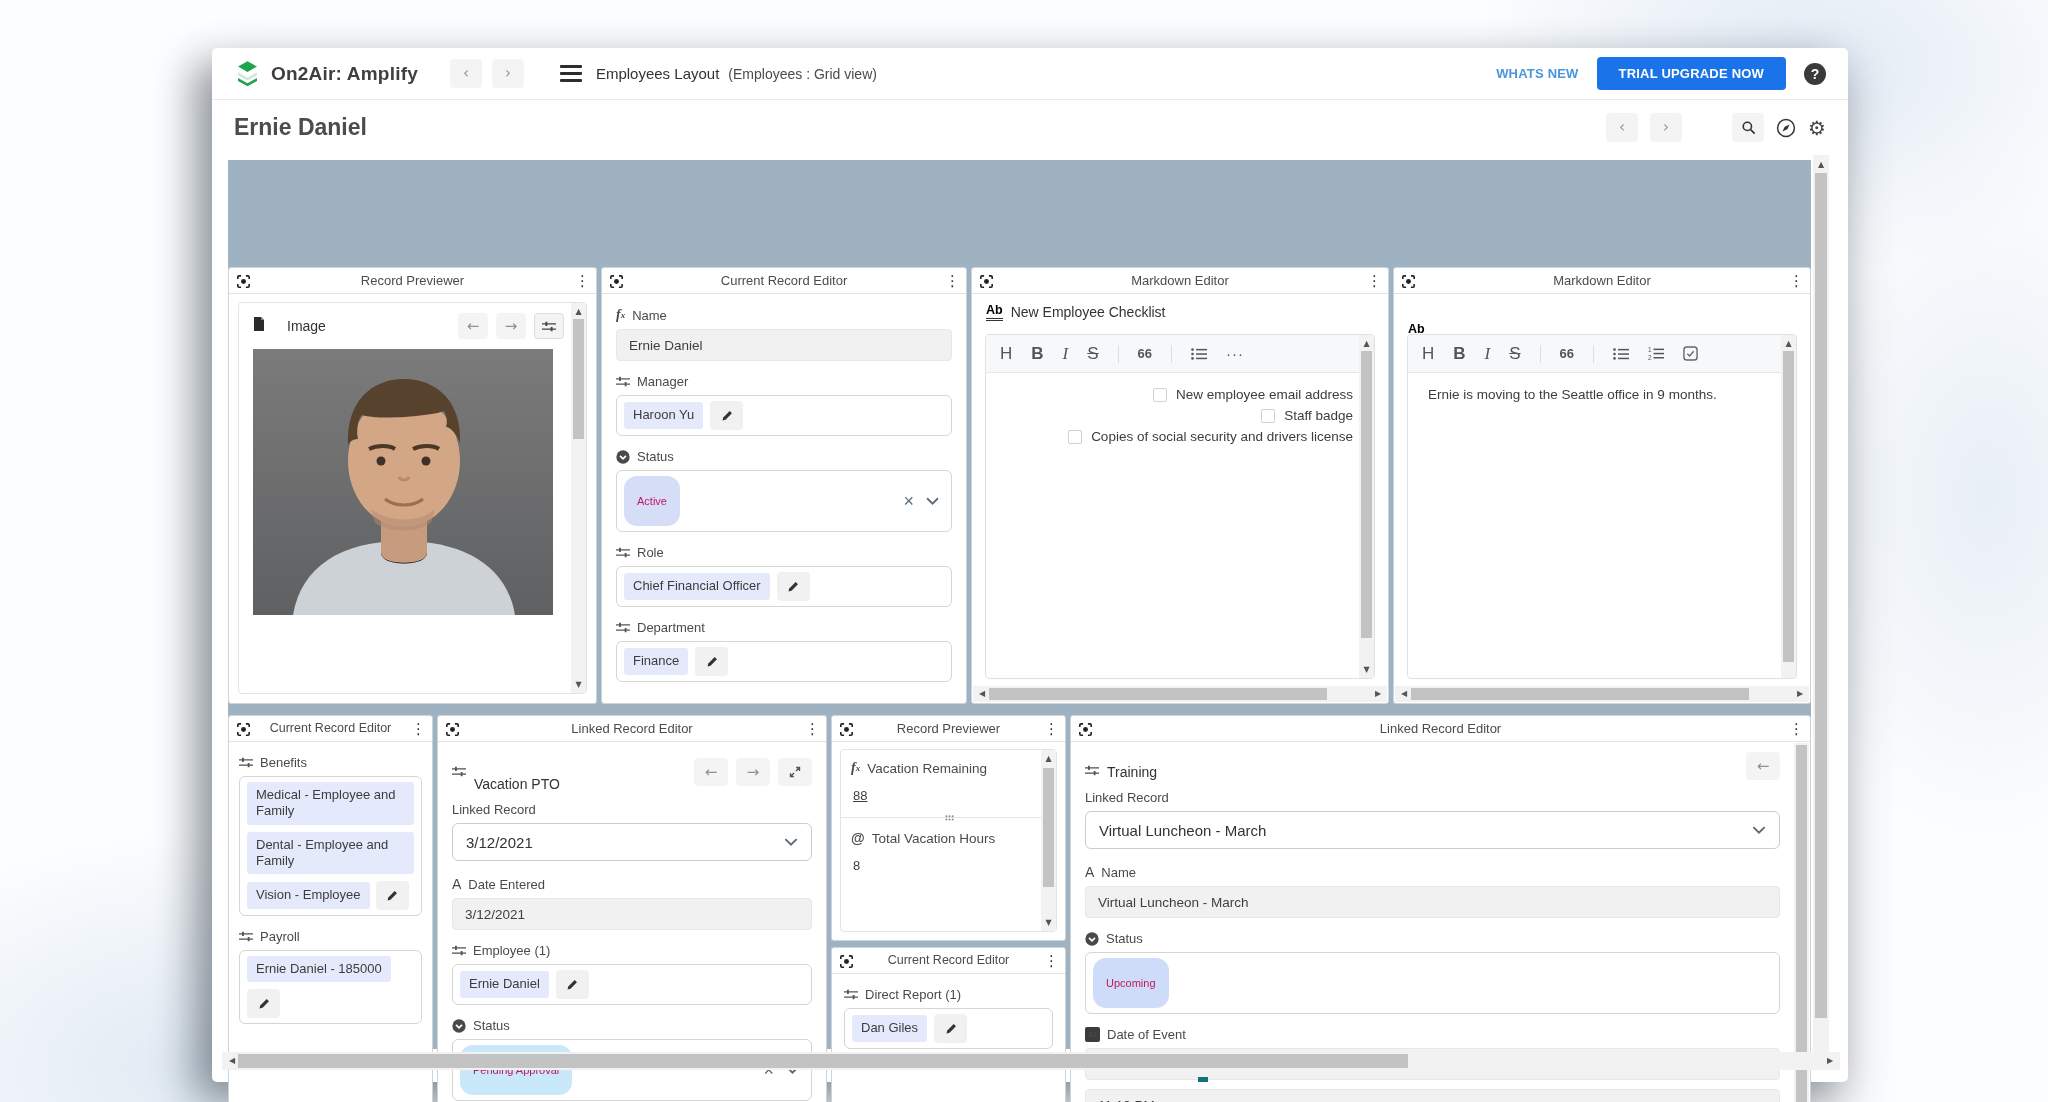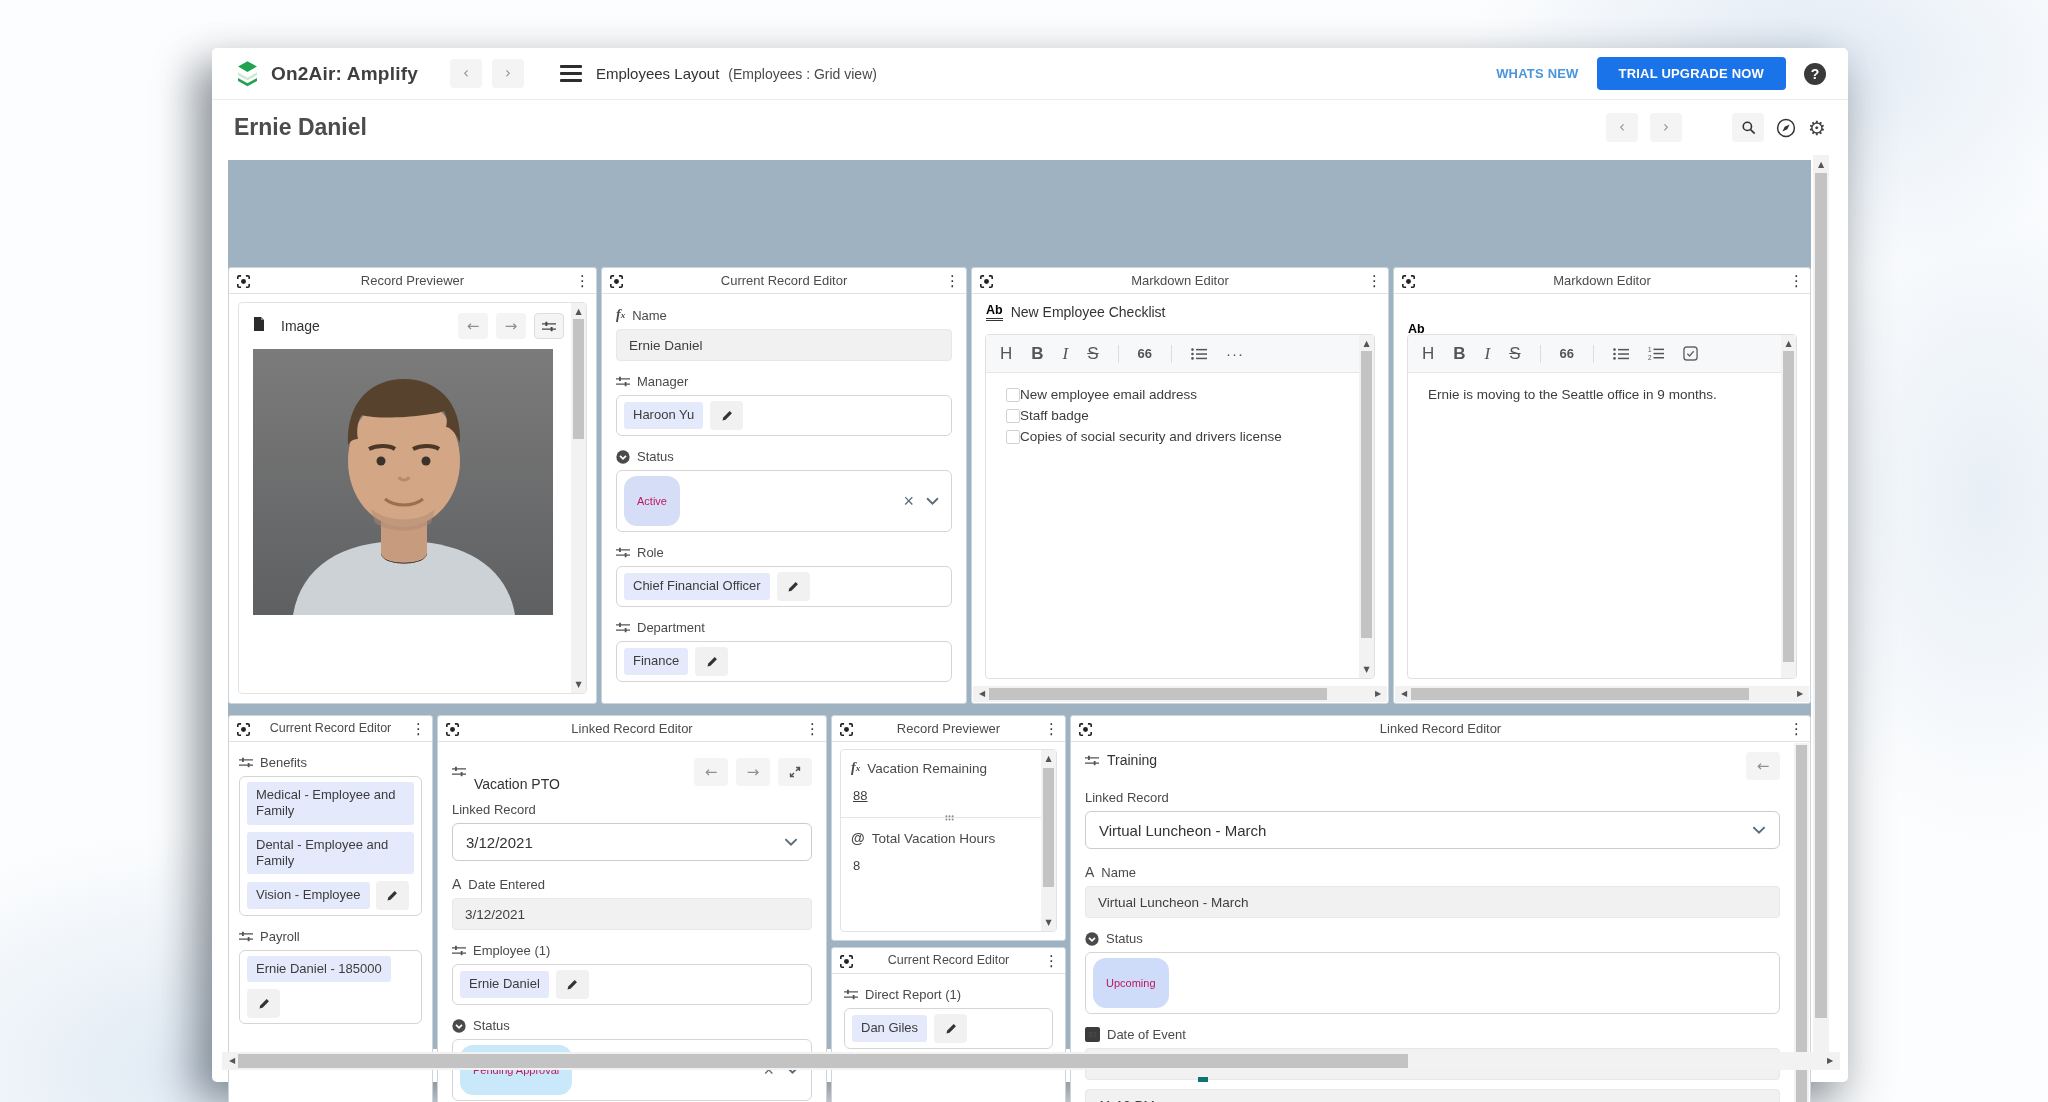--- a/index.html
+++ b/index.html
@@ -77,21 +77,21 @@
   .sbh .thumb { position:absolute; top:2px; bottom:2px; background:#c3c3c3; cursor:pointer;}
   
   .md-card { position:absolute; left:13px; right:13px; border:1px solid #e0e0e0; border-radius:4px; overflow:hidden;}
   .md-toolbar { height:38px; background:#f7f8fa; border-bottom:1px solid #e6e6e6; display:flex;
     align-items:center; padding:0 14px; gap:19px; }
   .md-tb { background:none; border:none; font-size:16px; color:#555; cursor:pointer; display:flex;
     align-items:center; font-family:"Liberation Sans",sans-serif;}
   .md-sep { width:1px; height:18px; background:#ddd; }
   .md-content { position:absolute; left:0; right:15px; top:38px; bottom:0; padding:14px 6px 0 20px;
     font-size:13.5px; color:#3d3d3d; }
-  .chk-row { display:flex; align-items:center; margin-bottom:6px; }
+  .chk-row { display:flex; align-items:center; gap:9px; margin-bottom:6px;justify-content:flex-end; }
   .chk { width:14px; height:14px; border:1px solid #d2d2d2; border-radius:2px; background:#fff; cursor:pointer; flex:none;}
   
   .fx { font-style:italic; font-weight:700; font-family:"Liberation Serif","DejaVu Serif",serif; font-size:14px;}
   .fx sub { font-size:9px; }
   .ab-ic { font-weight:700; font-size:12.5px; border-bottom:3px double #333; line-height:1; padding-bottom:1px;}
   .cal-ic { width:15px; height:15px; background:#3c3c3c; border-radius:2px; color:#fff; font-size:8px;
     font-weight:700; display:flex; align-items:center; justify-content:center;}
   .hash-ic { font-weight:700; font-size:15px; }
   .a-ic { font-size:14px; font-weight:400; color:#555; }
   .at-ic { font-size:14px; font-weight:700; }
@@ -166,21 +166,21 @@
         <span class="scan">
           <svg width="13" height="13" viewBox="0 0 16 16">
               <path d="M1 5V2.5A1.5 1.5 0 0 1 2.5 1H5M11 1h2.5A1.5 1.5 0 0 1 15 2.5V5M15 11v2.5a1.5 1.5 0 0 1-1.5 1.5H11M5 15H2.5A1.5 1.5 0 0 1 1 13.5V11" stroke="#222" stroke-width="2" fill="none"></path>
               <circle cx="8" cy="8" r="3" fill="#222"></circle>
             </svg>
         </span>
         <span class="ptitle">Record Previewer</span>
         <button class="pdots">⋮</button>
       </div>
       <div style="position:absolute;left:9px;top:34px;right:9px;bottom:9px;border:1px solid #e3e3e3;border-radius:4px;">
-        <div style="display:flex;align-items:center;padding:10px 22px 6px 14px;gap:16px;">
+        <div style="display:flex;align-items:center;padding:10px 22px 6px 14px;gap:22px;">
           <span class="lic">
             <svg width="12" height="14" viewBox="0 0 12 14">
                 <path d="M1 0h7l3 3v11H1z" fill="#2b2b2b"></path>
                 <path d="M8 0l3 3H8z" fill="#888"></path>
               </svg>
           </span>
           <span style="font-size:14px;color:#333;">Image</span>
           <span style="margin-left:auto;display:flex;gap:8px;">
             <button class="navsq" style="width:30px;height:26px;">
                 <span class="arrow-ch">←</span>
@@ -720,21 +720,21 @@
         <span class="scan">
           <svg width="13" height="13" viewBox="0 0 16 16">
               <path d="M1 5V2.5A1.5 1.5 0 0 1 2.5 1H5M11 1h2.5A1.5 1.5 0 0 1 15 2.5V5M15 11v2.5a1.5 1.5 0 0 1-1.5 1.5H11M5 15H2.5A1.5 1.5 0 0 1 1 13.5V11" stroke="#222" stroke-width="2" fill="none"></path>
               <circle cx="8" cy="8" r="3" fill="#222"></circle>
             </svg>
         </span>
         <span class="ptitle">Linked Record Editor</span>
         <button class="pdots">⋮</button>
       </div>
       <div class="pbody" style="padding:10px 14px;position:absolute;left:0;right:16px;top:26px;bottom:16px;">
-        <div style="display:flex;align-items:flex-start;gap:8px;margin-bottom:10px;">
+        <div style="display:flex;align-items:flex-end;gap:8px;margin-bottom:10px;">
           <span class="lic">
             <svg width="14" height="11" viewBox="0 0 16 12">
                 <g stroke="#555" stroke-width="1.5">
                   <line x1="0" y1="3" x2="16" y2="3"></line>
                   <line x1="0" y1="9" x2="16" y2="9"></line>
                   <line x1="4.5" y1="0.6" x2="4.5" y2="5.4" stroke-width="2.1"></line>
                   <line x1="11" y1="6.6" x2="11" y2="11.4" stroke-width="2.1"></line>
                 </g>
               </svg></span>
           <span style="font-size:14px;color:#333;">Training</span>

